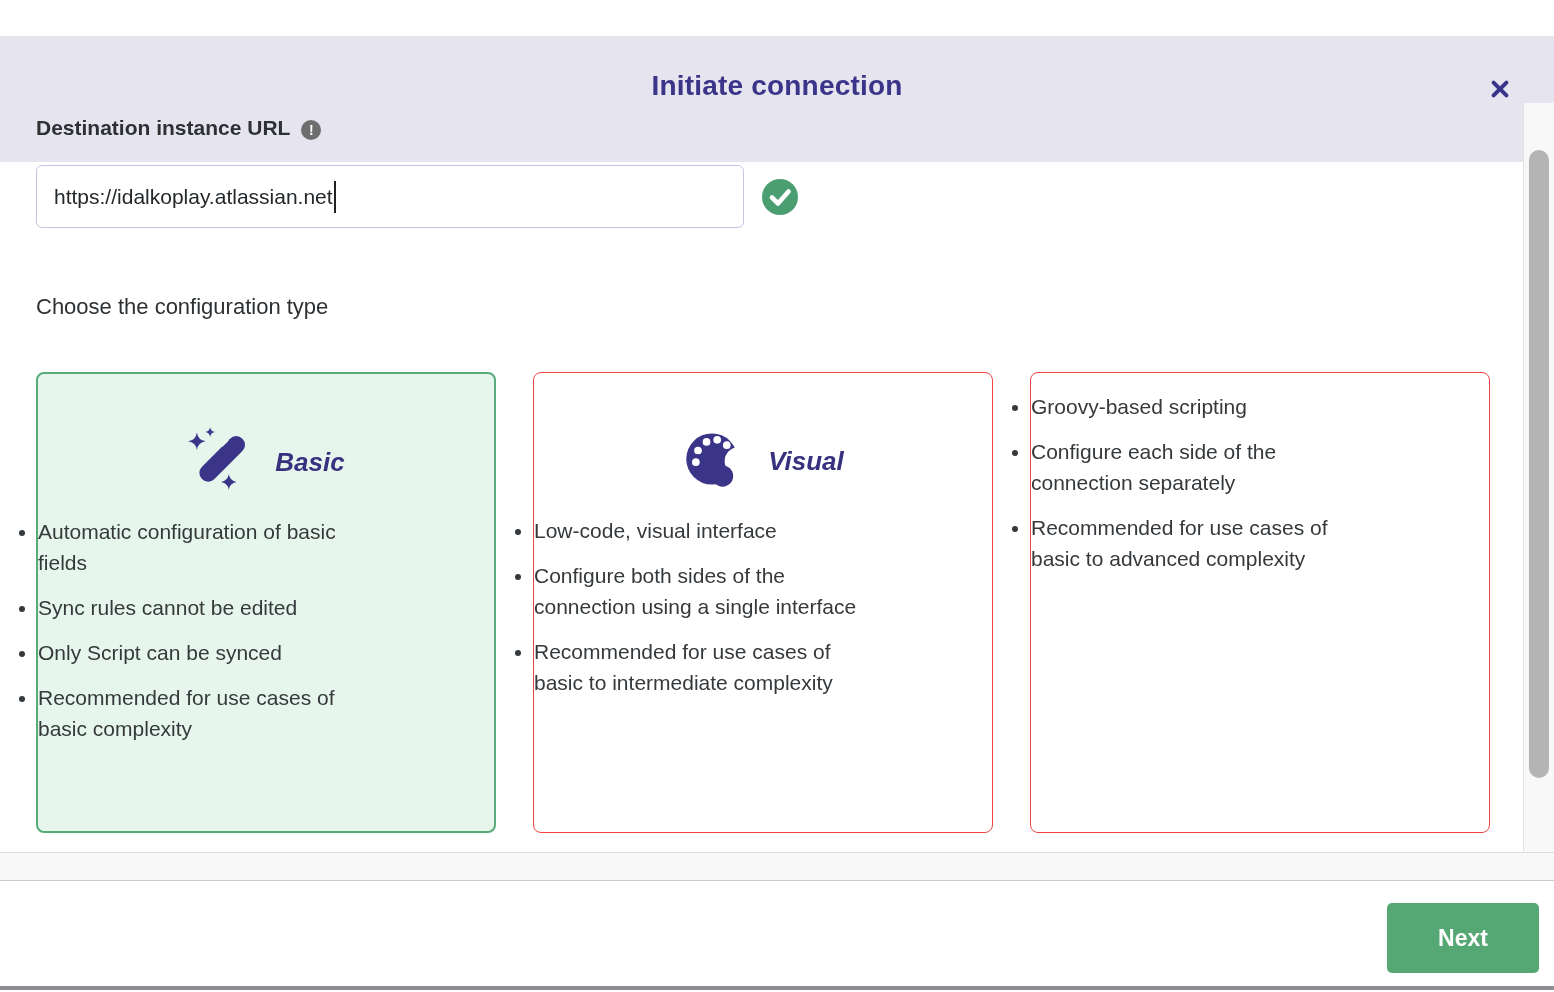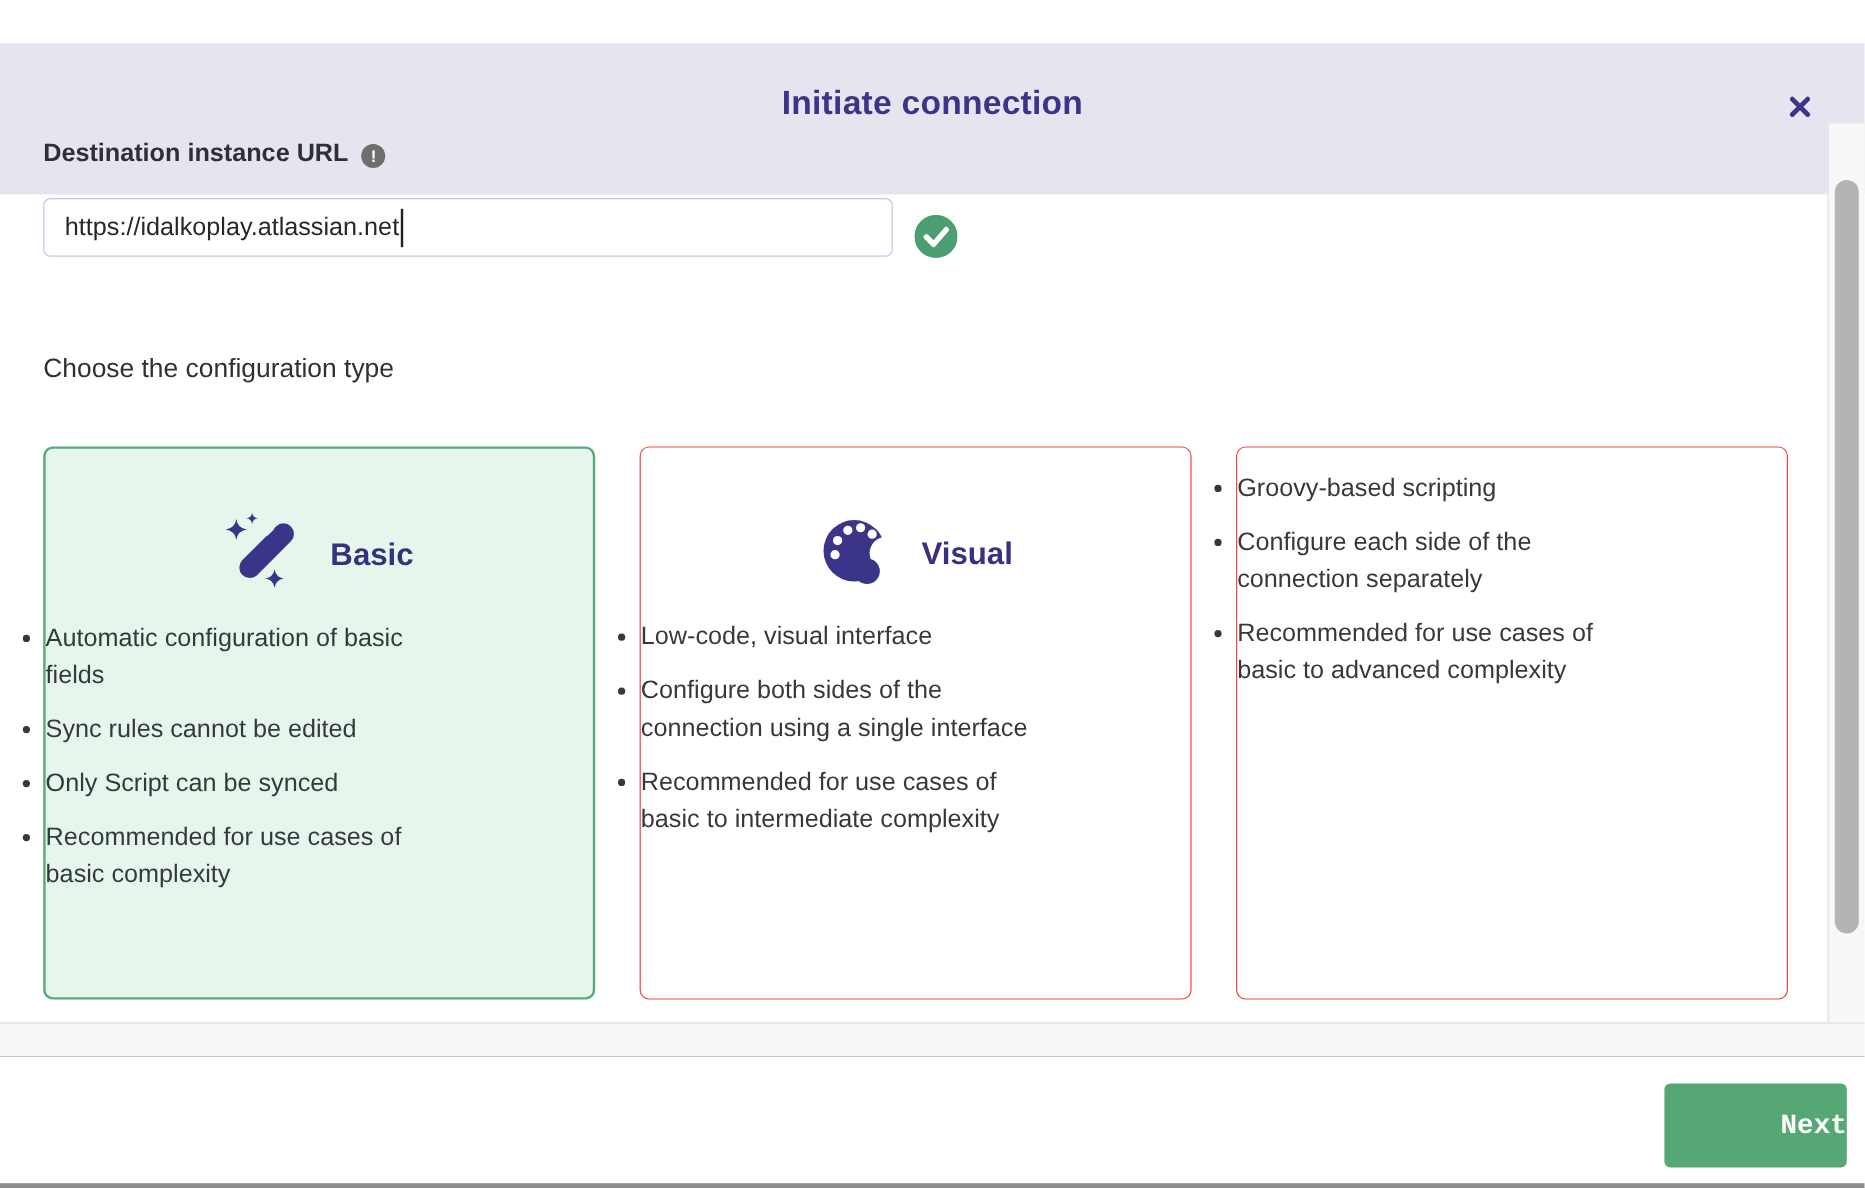--- a/index.html
+++ b/index.html
@@ -30,21 +30,21 @@
     position:absolute; top:116px; left:36px;
     display:flex; align-items:flex-end; gap:11px;
   }
   .field-label { font-size:21px; font-weight:bold; color:#2d3134; }
   .info-icon {
     width:20px; height:20px; border-radius:50%; background:#6e6e6e;
     color:#ffffff; font-size:14px; font-weight:bold; line-height:20px;
     text-align:center; display:inline-block; cursor:pointer;
   }
   .url-input {
-    position:absolute; top:165px; left:36px; width:708px; height:49px;
+    position:absolute; top:165px; left:36px; width:708px; height:63px;
     border:1px solid #c7c3e0; border-radius:6px; background:#ffffff;
     display:flex; align-items:center; padding:0 17px;
     font-size:21px; color:#24282b; cursor:text;
   }
   .caret {
     display:inline-block; width:2px; height:32px; background:#222;
     margin-left:1px; vertical-align:middle;
   }
   .check-badge { position:absolute; top:179px; left:762px; width:36px; height:36px; }
   .no-url-btn {
@@ -64,21 +64,21 @@
     position:absolute; top:372px; left:36px; width:1454px;
     display:flex; justify-content:space-between;
   }
   .card {
     width:460px; height:461px; border-radius:8px;
     background:#ffffff; border:1px solid #ef4444; cursor:pointer;
   }
   .card.selected { background:#e7f6ed; border:2px solid #57ab7a; }
   .card-header {
     margin-top:52px; height:72px;
-    display:flex; align-items:center; justify-content:center; gap:22px;
+    display:flex; align-items:center; justify-content:center; gap:22px;font-style:italic;
   }
   .card-title { font-size:26px; font-weight:bold; color:#37317f; }
   .card ul { margin:18px 0 0; padding-right:26px; list-style:disc outside; }
   .card li {
     font-size:21px; line-height:31px; color:#35393c;
     margin-bottom:14px; max-width:324px;
   }
 
   
   .scroll-track {
@@ -95,22 +95,21 @@
     position:absolute; top:852px; left:0; width:1554px; height:29px;
     background:#f8f8f8; border-top:1px solid #dcdcdc; border-bottom:1px solid #c9c9c9;
   }
   .modal-footer {
     position:absolute; top:881px; left:0; width:1554px; height:105px; background:#ffffff;
   }
   .next-btn {
     position:absolute; top:22px; left:1387px; width:152px; height:70px;
     background:#55a873; border:none; border-radius:5px;
     color:#ffffff; font-size:23px; font-weight:bold; cursor:pointer;
-    font-family:Liberation Mono, monospace;
-    text-align:right;
+    font-family:Liberation Sans, sans-serif;
   }
   .bottom-edge {
     position:absolute; top:986px; left:0; width:1554px; height:4px; background:#8e8e92;
   }
 </style>
 </head>
 <body>
 
 <div id="app">
 

